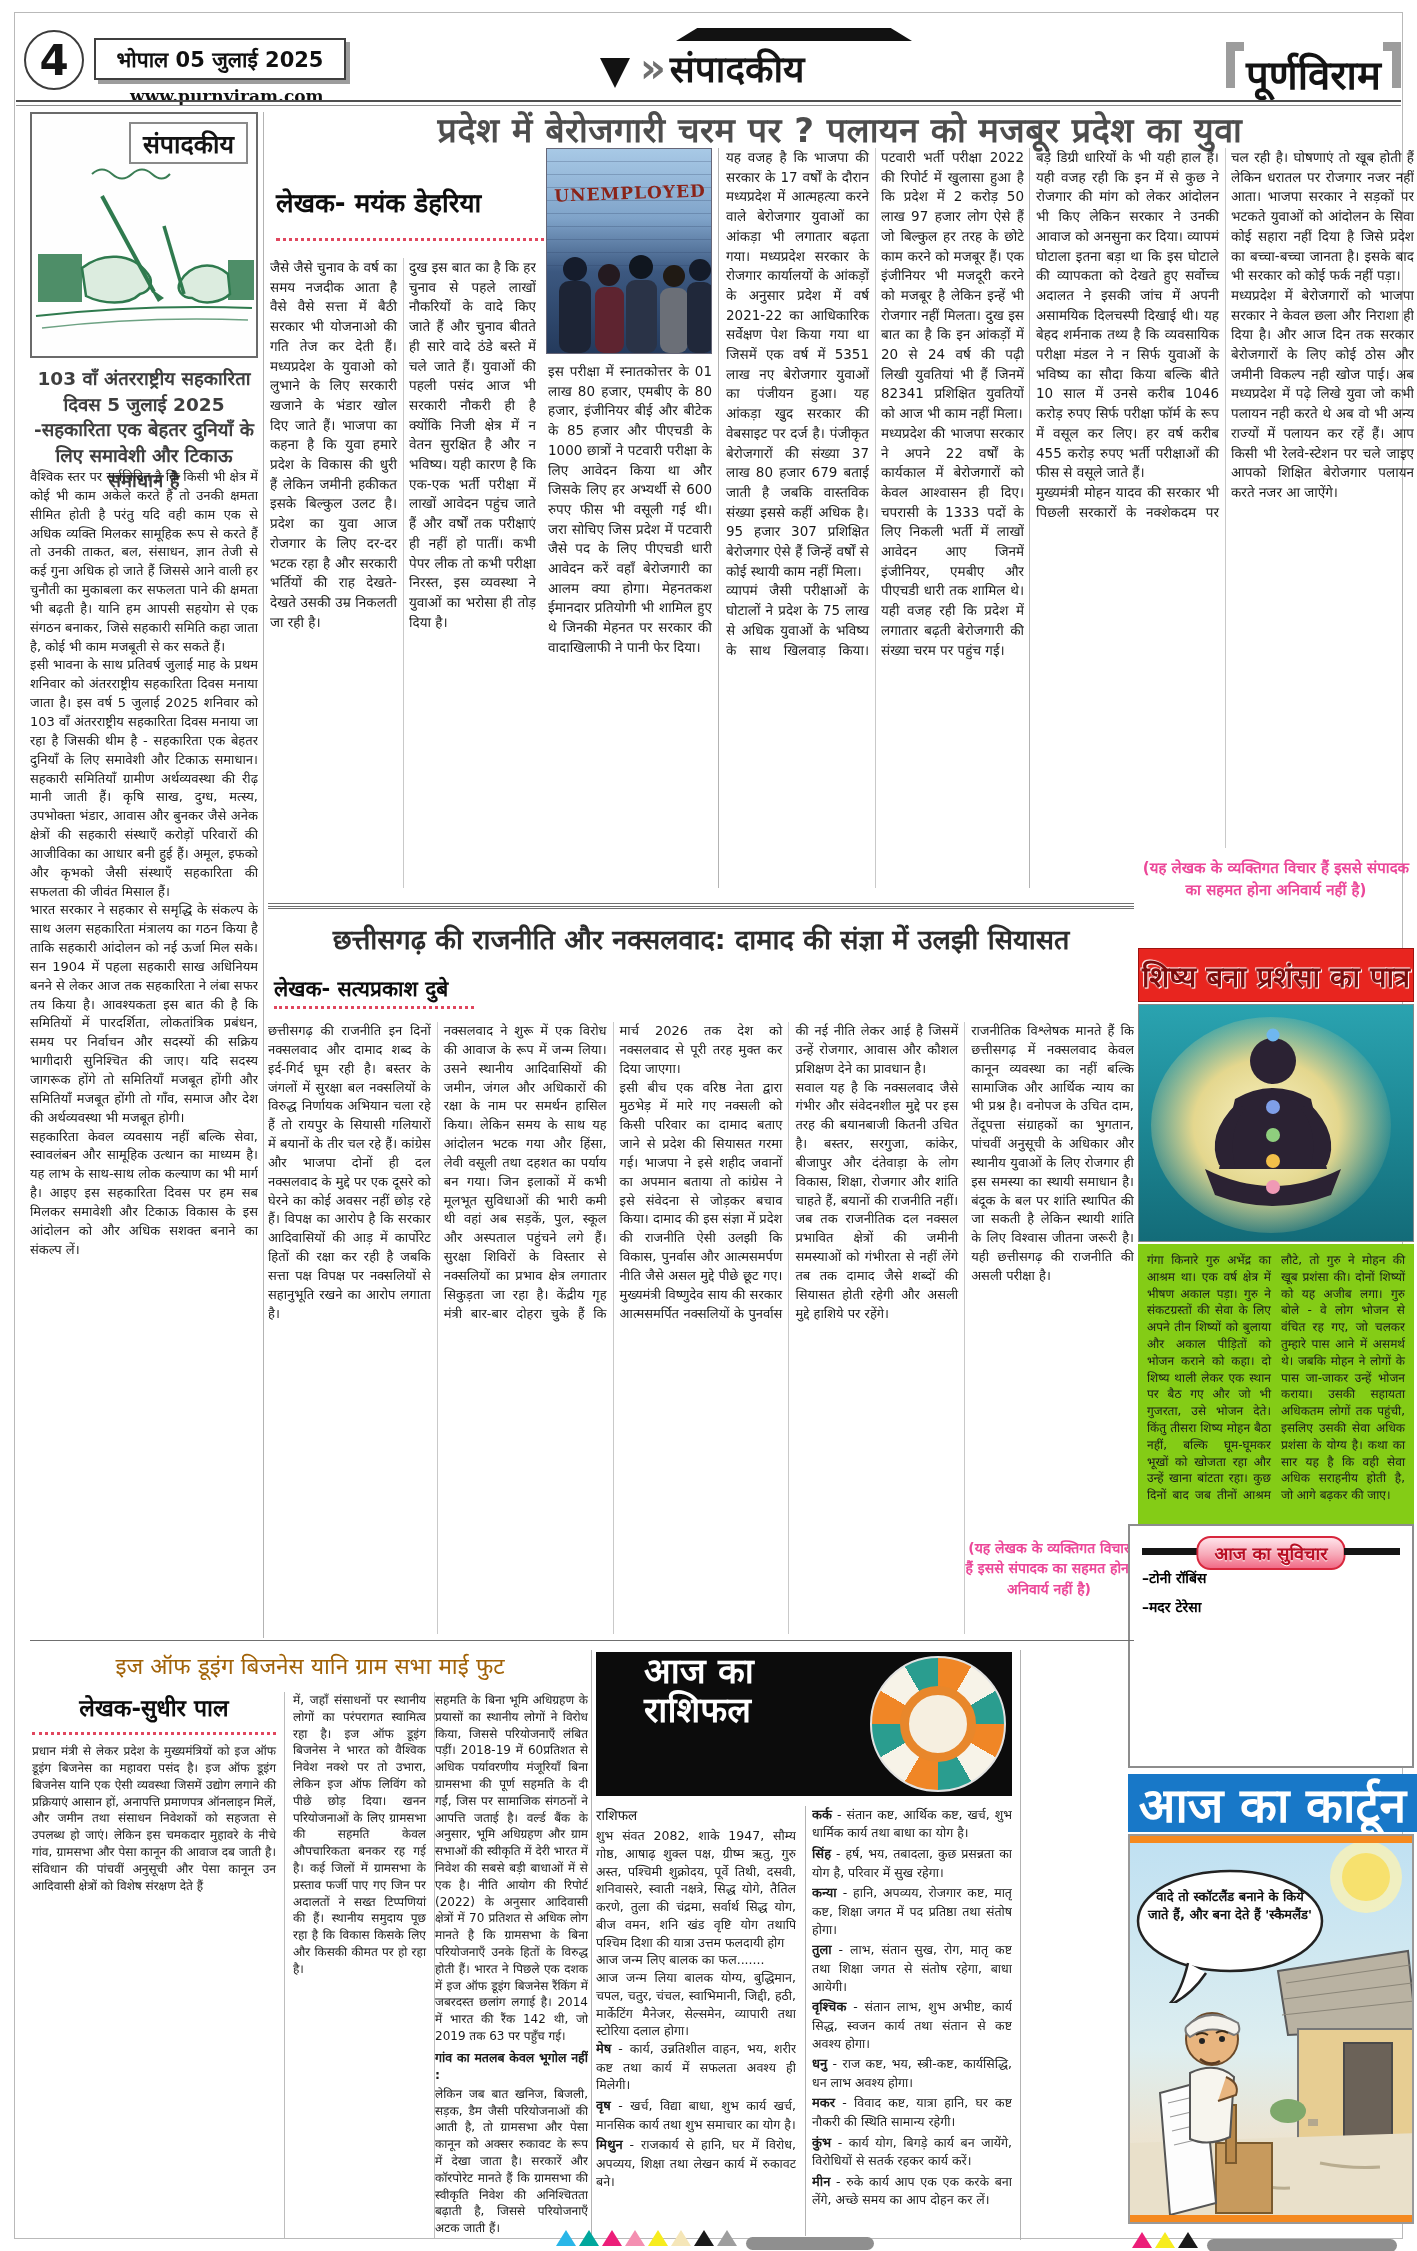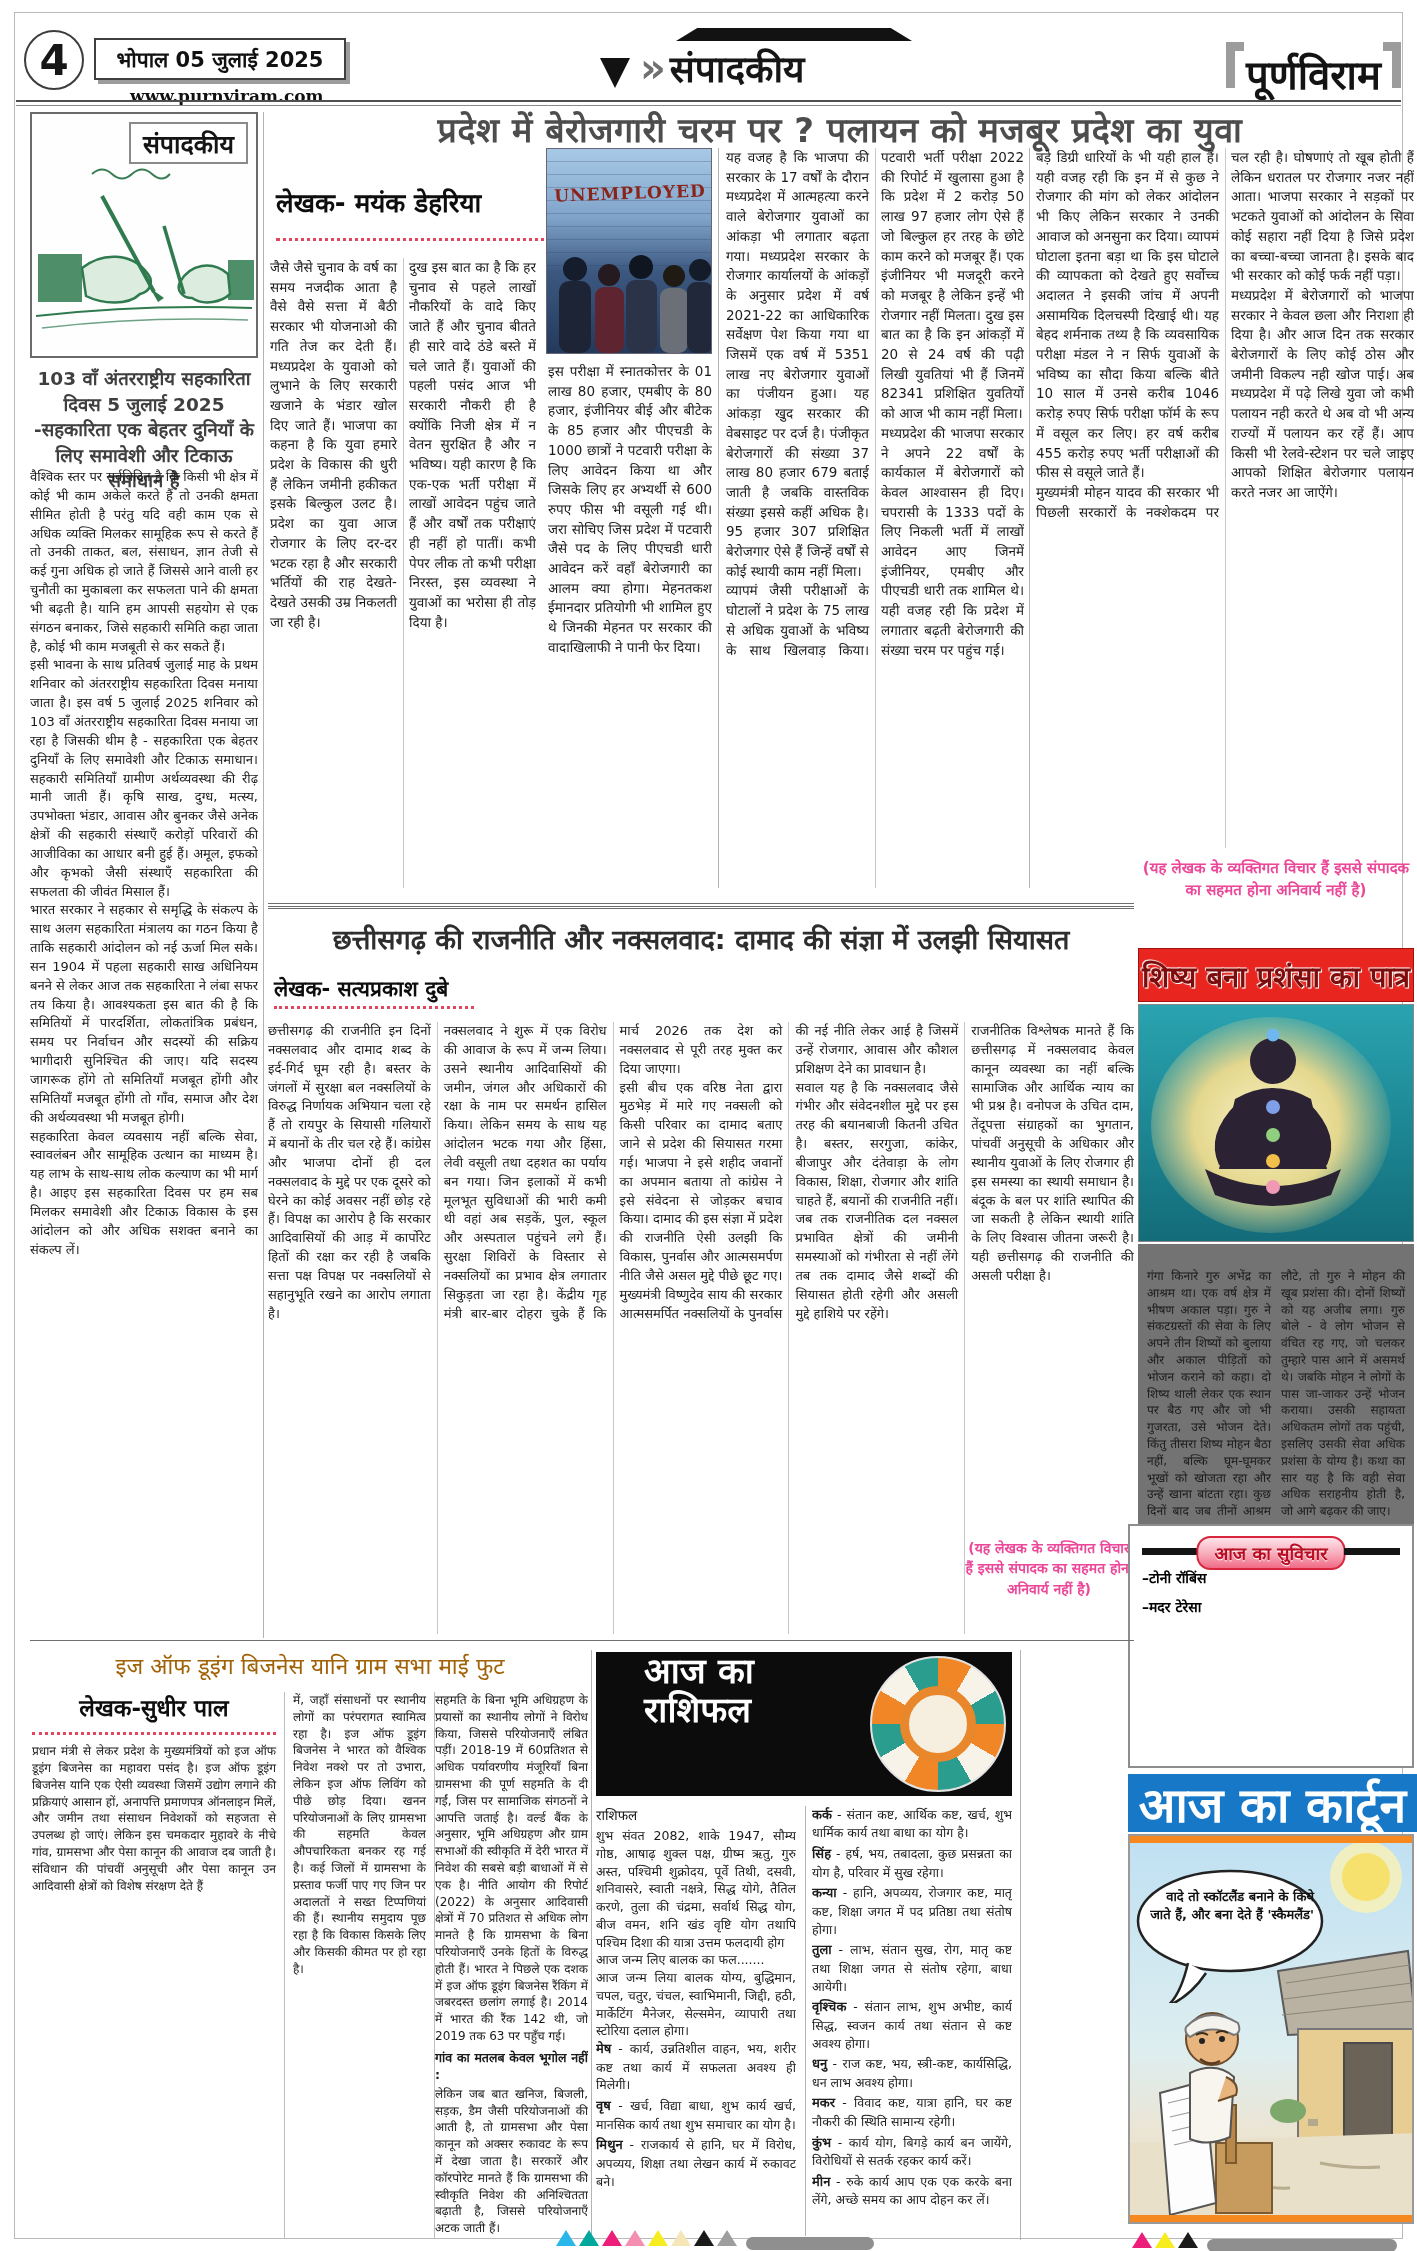--- a/index.html
+++ b/index.html
@@ -47,34 +47,34 @@
   
   .sep2{left:268px;top:903px;width:866px;height:8px}
   .hl2{left:268px;top:920px;width:866px;text-align:center;font-size:27px;font-weight:bold;color:#2e2e2e}
   .by2{left:274px;top:974px;font-size:21px}
   .dot2{left:274px;top:1006px;width:200px}
   .disc2{left:964px;top:1538px;width:170px;font-size:14px}
   
   .sbanner{left:1138px;top:948px;width:276px;height:54px;background:#e8251f;border:1px solid #9e1310;display:flex;align-items:center;justify-content:center}
   .sbanner span{font-size:29px;font-weight:bold;color:#7d0c0c;text-shadow:0 0 2px #fff,1px 1px 0 #ffffff,-1px -1px 0 #ffd9d9}
   .sphoto{left:1138px;top:1004px;width:276px;height:238px;border:1px solid #888;overflow:hidden}
-  .sbody{left:1138px;top:1244px;width:276px;height:336px;background:#737373;padding:24px 9px;column-count:2;column-gap:10px}
+  .sbody{left:1138px;top:1244px;width:276px;height:336px;background:#84cc16;padding:8px 9px;column-count:2;column-gap:10px}
   
   .suv{left:1128px;top:1524px;width:286px;height:244px;border:2px solid #8d8d8d;background:#fff;padding:10px 12px 6px}
   .suvbar{position:relative;height:30px;}
   .suvbar::before,.suvbar::after{content:"";position:absolute;top:12px;height:7px;background:#151515;width:56px}
   .suvbar::before{left:0}.suvbar::after{right:0}
   .suvpill{position:absolute;left:50%;transform:translateX(-50%);top:0;padding:3px 16px;border:2px solid #d8273d;border-radius:14px;background:linear-gradient(180deg,#ffe3ea,#f7a9b8 55%,#f16a86);color:#b80e24;font-weight:bold;font-size:18px;white-space:nowrap;text-shadow:0 1px 0 #fff}
   .quote{font-size:14px;line-height:1.62;color:#141414}
   .qauth{font-weight:bold;font-size:14px;margin:2px 0 10px}
   
   .cban{left:1128px;top:1774px;width:289px;height:58px;background:#1878c8;display:flex;align-items:center;justify-content:center;color:#fff;font-weight:bold;font-size:48px}
   .cframe{left:1128px;top:1834px;width:286px;height:390px;border:2px solid #999;overflow:hidden;background:linear-gradient(180deg,#bfe0f2 0%,#ddeef0 55%,#ece4d2 78%,#e6dcc6 100%)}
   .ostrip{position:absolute;left:0;width:100%;height:7px;background:#f5891f}
-  .bubbletxt{position:absolute;left:16px;top:52px;width:168px;text-align:right;font-weight:bold;font-size:13px;line-height:1.35;color:#111}
+  .bubbletxt{position:absolute;left:16px;top:52px;width:168px;text-align:center;font-weight:bold;font-size:13px;line-height:1.35;color:#111}
   
   .botrule{left:30px;top:1640px;width:1104px;border-top:1.5px solid #6f6f6f;height:0}
   .hl3{left:30px;top:1650px;width:560px;text-align:center;font-size:22.5px;font-weight:normal;color:#a16207}
   .a3{left:32px;top:1692px;width:556px;height:546px;display:flex}
   .a3 .col{overflow:hidden}
   .a3 .c-1{width:252px;padding-right:8px}
   .a3 .c-2{width:150px;padding:0 8px;border-left:1px solid #bdbdbd}
   .a3 .c-3{width:154px;padding-left:0;border-left:1px solid #bdbdbd}
   .by3{font-size:23px;text-align:center;border-bottom:3px dotted #e0475e;padding-bottom:8px;margin-bottom:8px}
   .subh3{font-weight:bold;font-size:12.5px;margin:4px 0 2px}

